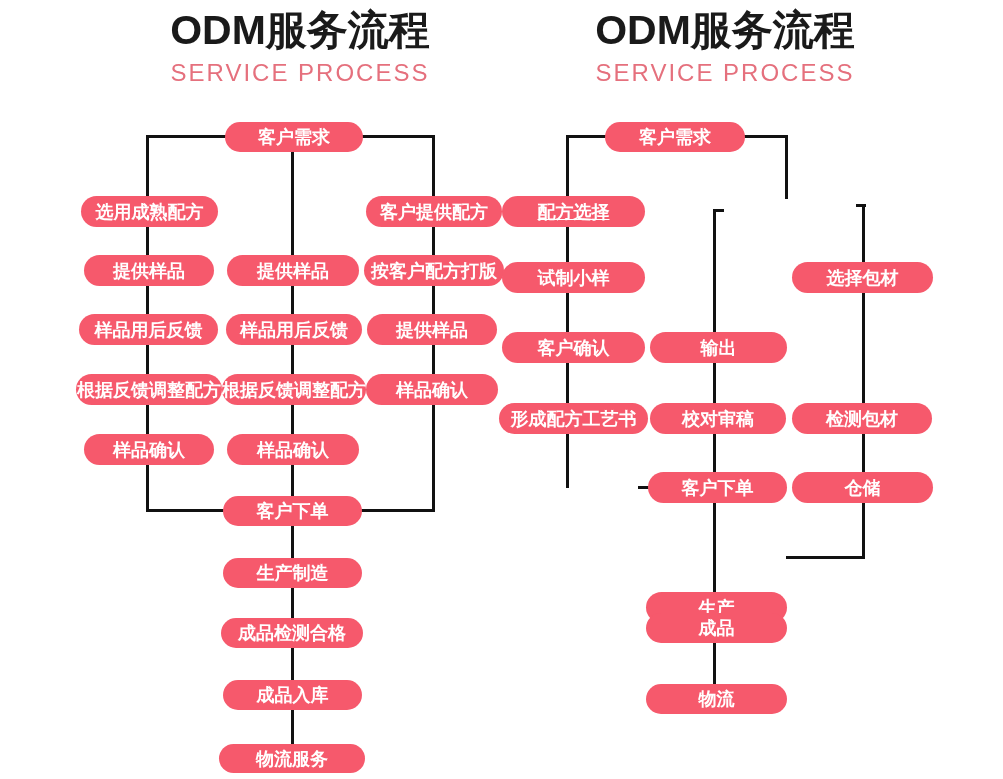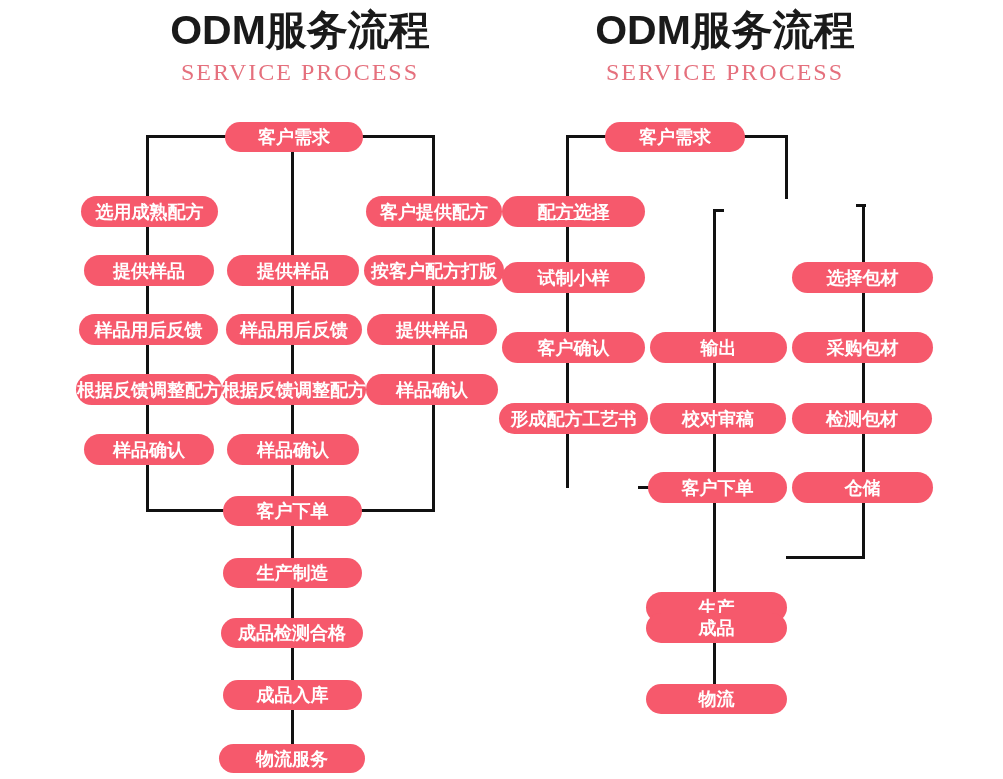--- a/index.html
+++ b/index.html
@@ -53,21 +53,21 @@
     white-space: nowrap;
     box-sizing: border-box;
     z-index: 2;
   }
   .connector {
     position: absolute;
     background: #111111;
     z-index: 1;
   }
 </style>
-<style>.flow-node{background:#f6596c;color:#ffffff;}.connector{background:#111111;}.chart-title{color:#1a1a1a;}.chart-subtitle{color:#e5707d;font-family:Liberation Serif, serif;}.poster{background:#ffffff;}</style></head>
+<style>.flow-node{background:#f6596c;color:#ffffff;}.connector{background:#111111;}.chart-title{color:#1a1a1a;}.chart-subtitle{color:#e5707d;}.poster{background:#ffffff;}</style></head>
 <body>
 
 <div class="poster">
 
   <div class="chart-title-block" style="left:95px; top:8px;">
     <div class="chart-title">ODM服务流程</div>
     <div class="chart-subtitle">SERVICE PROCESS</div>
   </div>
 
   <div class="chart-title-block" style="left:520px; top:8px;">
@@ -111,21 +111,20 @@
       <div class="connector" style="left: 856px; top: 204px; width: 10px; height: 3px;"></div>
       <div class="connector" style="left: 862px; top: 204px; width: 3px; height: 355px;"></div>
       <div class="connector" style="left: 786px; top: 556px; width: 79px; height: 3px;"></div>
       <div class="connector" style="left: 638px; top: 486px; width: 12px; height: 3px;"></div>
       <div class="flow-node" style="left: 605px; top: 122px; width: 140px; height: 30px;">客户需求</div>
       <div class="flow-node" style="left: 502px; top: 196px; width: 143px; height: 31px; text-decoration: underline;">配方选择</div>
       <div class="flow-node" style="left: 502px; top: 262px; width: 143px; height: 31px;">试制小样</div>
       <div class="flow-node" style="left: 792px; top: 262px; width: 141px; height: 31px;">选择包材</div>
       <div class="flow-node" style="left: 502px; top: 332px; width: 143px; height: 31px;">客户确认</div>
       <div class="flow-node" style="left: 650px; top: 332px; width: 137px; height: 31px;">输出</div>
-      <div class="flow-node" style="left: 792px; top: 332px; width: 141px; height: 31px;">采购包材</div>
       <div class="flow-node" style="left: 499px; top: 403px; width: 149px; height: 31px;">形成配方工艺书</div>
       <div class="flow-node" style="left: 650px; top: 403px; width: 136px; height: 31px;">校对审稿</div>
       <div class="flow-node" style="left: 792px; top: 403px; width: 140px; height: 31px;">检测包材</div>
       <div class="flow-node" style="left: 648px; top: 472px; width: 139px; height: 31px;">客户下单</div>
       <div class="flow-node" style="left: 792px; top: 472px; width: 141px; height: 31px;">仓储</div>
       <div class="flow-node" style="left: 646px; top: 544px; width: 141px; height: 31px; margin-top: 48px;">生产</div>
       <div class="flow-node" style="left: 646px; top: 613px; width: 141px; height: 30px;">成品</div>
       <div class="flow-node" style="left: 646px; top: 684px; width: 141px; height: 30px;">物流</div>
     </div>
 

